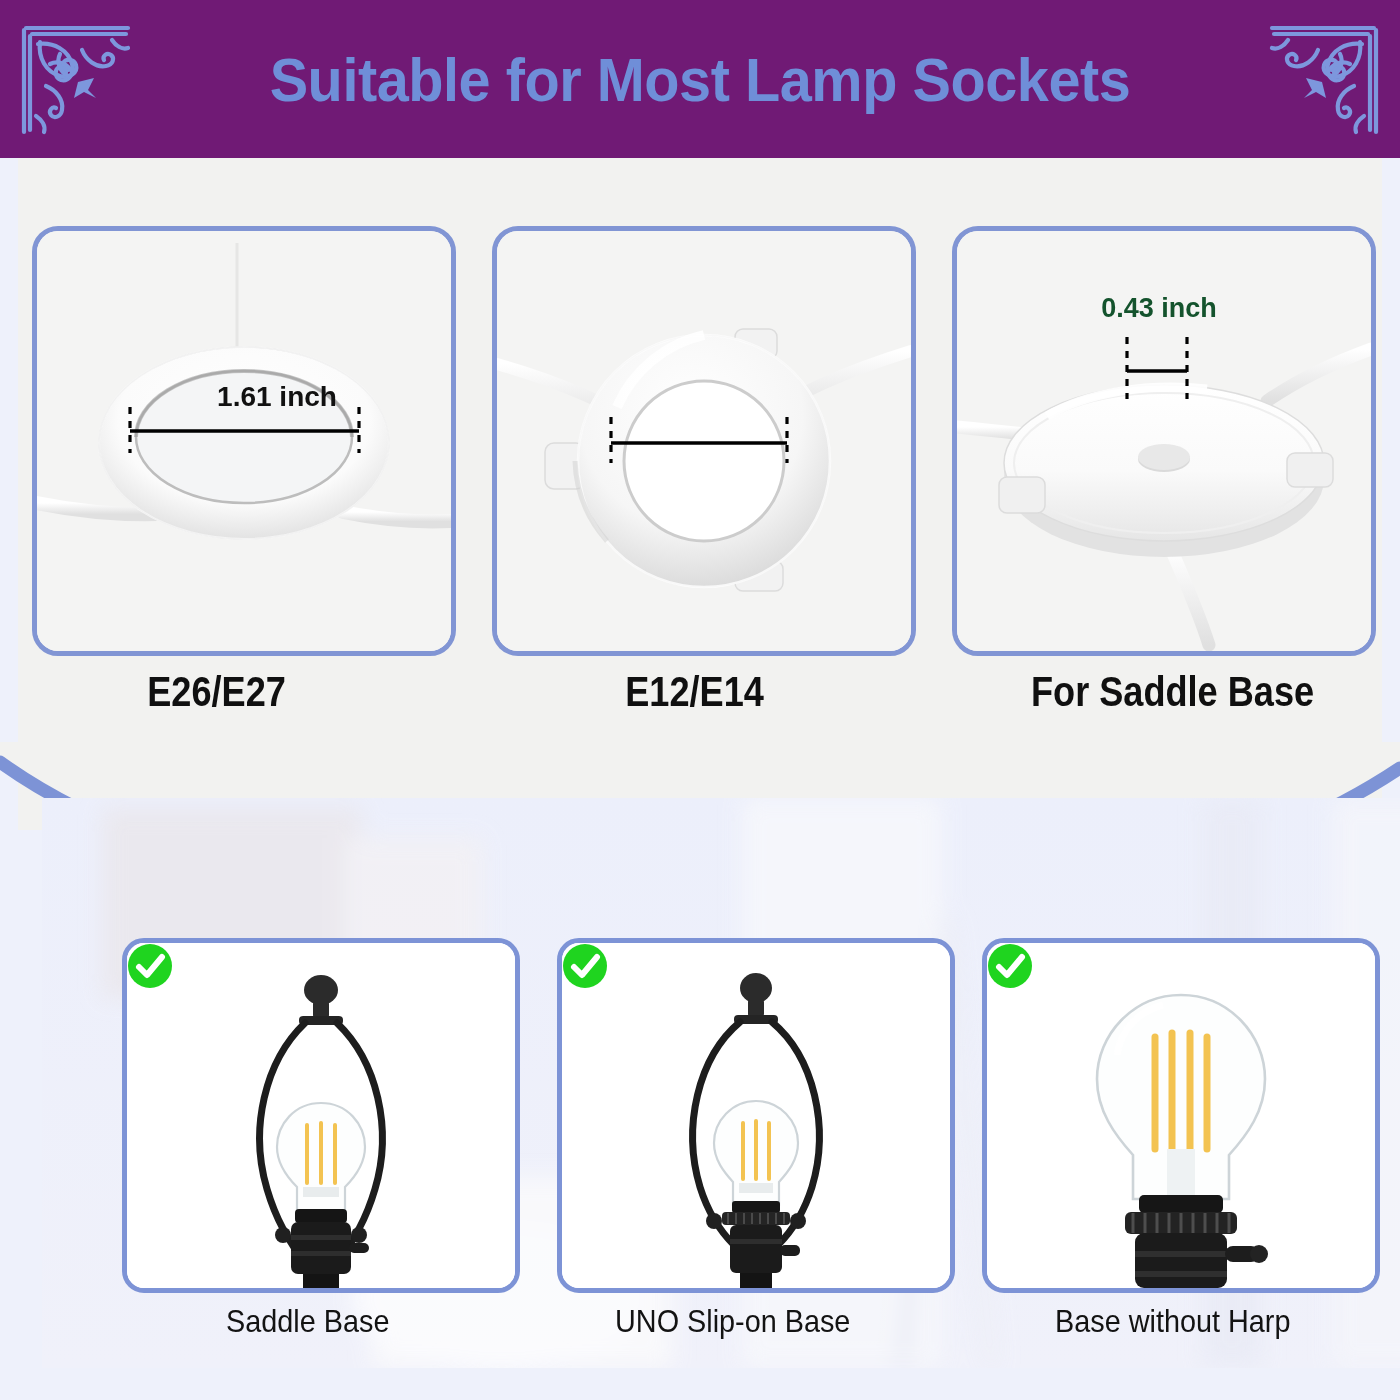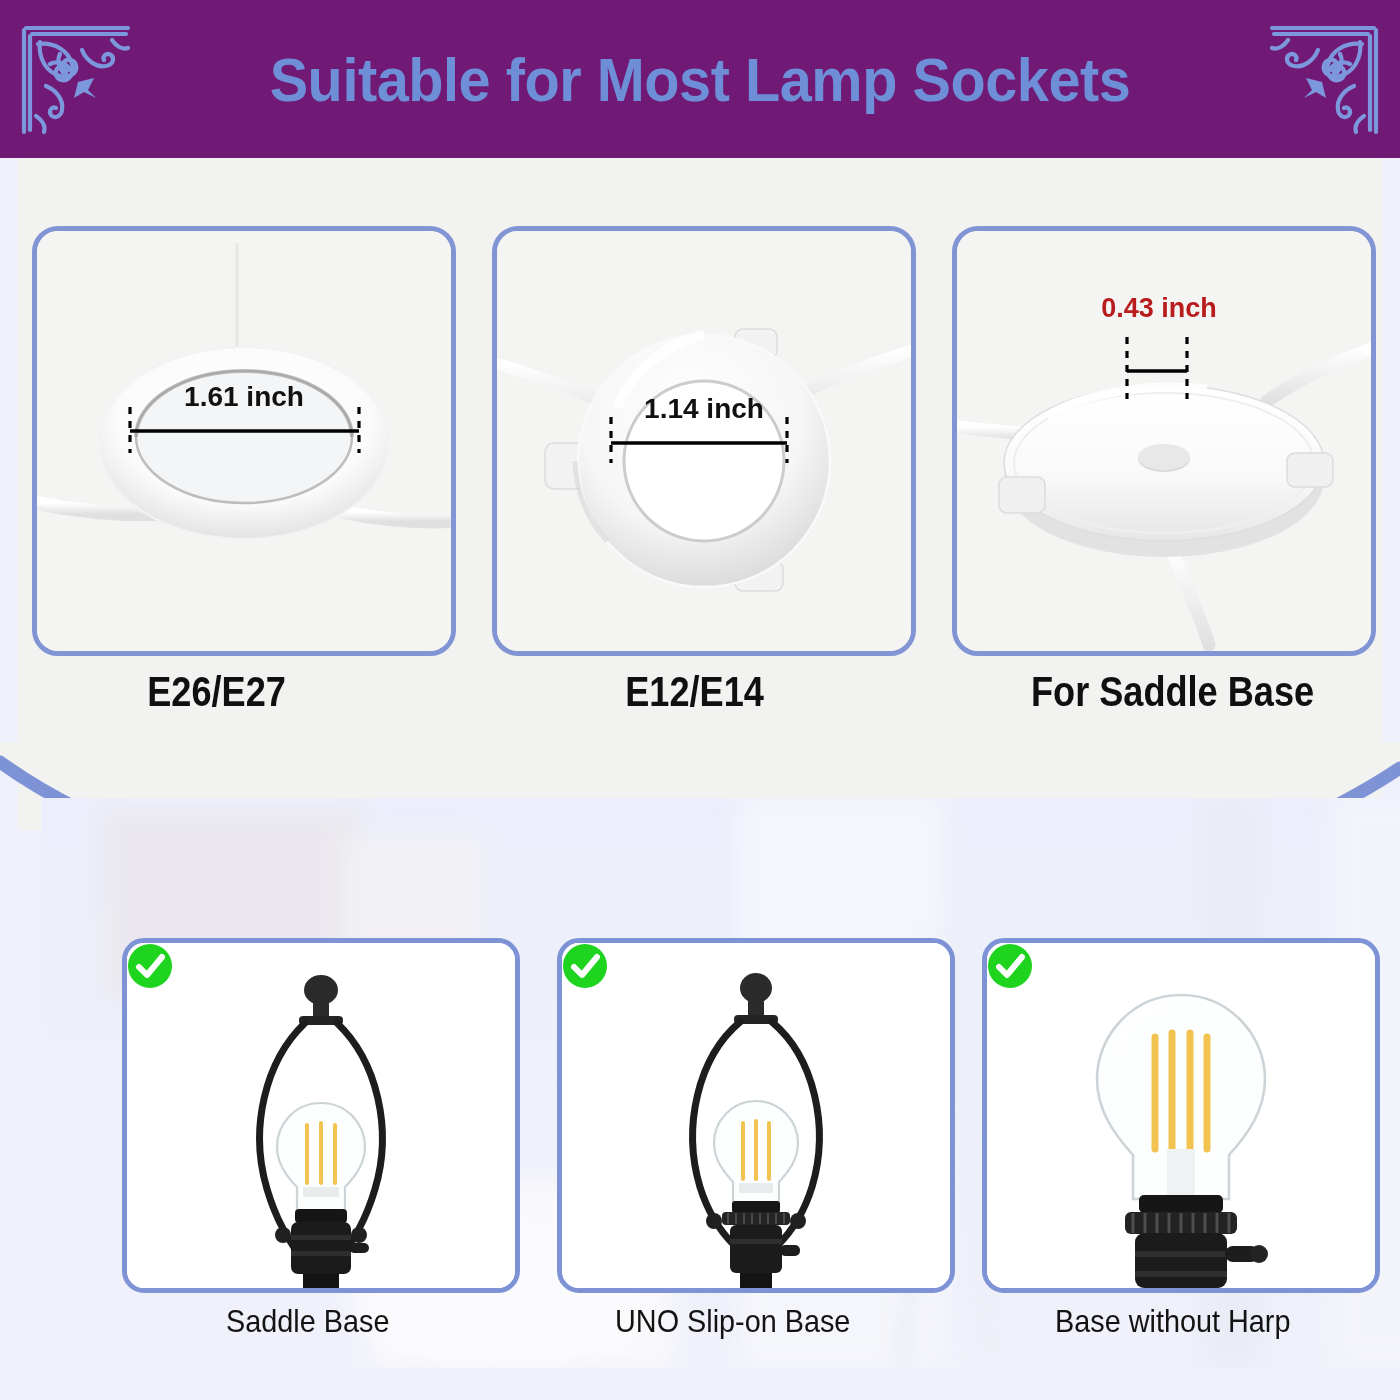--- a/index.html
+++ b/index.html
@@ -174,21 +174,21 @@
           <ellipse cx="207" cy="206" rx="108" ry="66" fill="none" stroke="#bdbdbd" stroke-width="2.5"></ellipse>
           <path d="M99 206 A108 66 0 0 1 315 206" fill="none" stroke="#9a9a9a" stroke-width="4" opacity="0.55"></path>
           <ellipse cx="207" cy="212" rx="145" ry="96" fill="none" stroke="#ffffff" stroke-width="2" opacity="0.7"></ellipse>
         </g>
         <g stroke="#000000" stroke-width="3.2">
           <line x1="93" y1="176" x2="93" y2="222" stroke-dasharray="7 7"></line>
           <line x1="322" y1="176" x2="322" y2="222" stroke-dasharray="7 7"></line>
           <line x1="93" y1="200" x2="322" y2="200" stroke-width="3.6"></line>
         </g>
       </svg>
-      <div style="position:absolute;left:0;top:150px;width:414px;text-align:center;font-size:28px;font-weight:700;color:#111;">1.61 inch</div>
+      <div style="position:absolute;left:0;top:150px;width:414px;text-align:center;font-size:28px;font-weight:700;color:#111;padding-left:33px;">1.61 inch</div>
     </div>
 
     <div class="spec-card c2">
       <svg viewBox="0 0 414 420" width="414" height="420">
         <defs>
           <radialGradient id="ringGrad2" cx="45%" cy="32%" r="68%">
             <stop offset="0%" stop-color="#ffffff"></stop>
             <stop offset="65%" stop-color="#f6f6f6"></stop>
             <stop offset="100%" stop-color="#dcdcdc"></stop>
           </radialGradient>
@@ -209,21 +209,20 @@
           <circle cx="207" cy="230" r="80" fill="none" stroke="#cccccc" stroke-width="3"></circle>
           <path d="M120 176 A126 126 0 0 1 207 104" fill="none" stroke="#ffffff" stroke-width="10" opacity="0.85"></path>
           <path d="M78 230 A126 126 0 0 0 110 310" fill="none" stroke="#cfcfcf" stroke-width="5" opacity="0.5"></path>
         </g>
         <g stroke="#000000" stroke-width="3.2">
           <line x1="114" y1="186" x2="114" y2="232" stroke-dasharray="7 7"></line>
           <line x1="290" y1="186" x2="290" y2="232" stroke-dasharray="7 7"></line>
           <line x1="114" y1="212" x2="290" y2="212" stroke-width="3.6"></line>
         </g>
       </svg>
-      <div style="position:absolute;left:0;top:162px;width:414px;text-align:center;font-size:28px;font-weight:700;color:#111;">1.14 inch</div>
     </div>
 
     <div class="spec-card c3">
       <svg viewBox="0 0 414 420" width="414" height="420">
         <defs>
           <linearGradient id="discG" x1="0" y1="0" x2="0" y2="1">
             <stop offset="0%" stop-color="#ffffff"></stop>
             <stop offset="55%" stop-color="#fafafa"></stop>
             <stop offset="100%" stop-color="#e6e6e6"></stop>
           </linearGradient>
@@ -244,21 +243,21 @@
           <rect x="42" y="246" width="46" height="36" rx="8" fill="#f0f0f0" stroke="#dcdcdc" stroke-width="1.5"></rect>
           <rect x="330" y="222" width="46" height="34" rx="8" fill="#f0f0f0" stroke="#dcdcdc" stroke-width="1.5"></rect>
           <path d="M90 185 A160 78 0 0 1 250 158" fill="none" stroke="#ffffff" stroke-width="9" opacity="0.9"></path>
         </g>
         <g stroke="#000000" stroke-width="3.2">
           <line x1="170" y1="106" x2="170" y2="168" stroke-dasharray="7 7"></line>
           <line x1="230" y1="106" x2="230" y2="168" stroke-dasharray="7 7"></line>
           <line x1="170" y1="140" x2="230" y2="140" stroke-width="3.6"></line>
         </g>
       </svg>
-      <div style="position:absolute;left:92px;top:62px;width:220px;text-align:center;font-size:27px;font-weight:700;color:#b91c1c;">0.43 inch</div>
+      <div style="position:absolute;left:92px;top:62px;width:220px;text-align:center;font-size:27px;font-weight:700;color:#14532d;">0.43 inch</div>
     </div>
 
     <div class="spec-label l1">E26/E27</div>
     <div class="spec-label l2">E12/E14</div>
     <div class="spec-label l3">For Saddle Base</div>
   </div>
 </div>
 
 <svg class="divider" viewBox="0 0 1400 190" width="1400" height="190">
   <path d="M0 0 L0 20 C180 150 520 200 760 196 C1010 192 1260 120 1400 26 L1400 0 Z" fill="#f2f2f0"></path>

